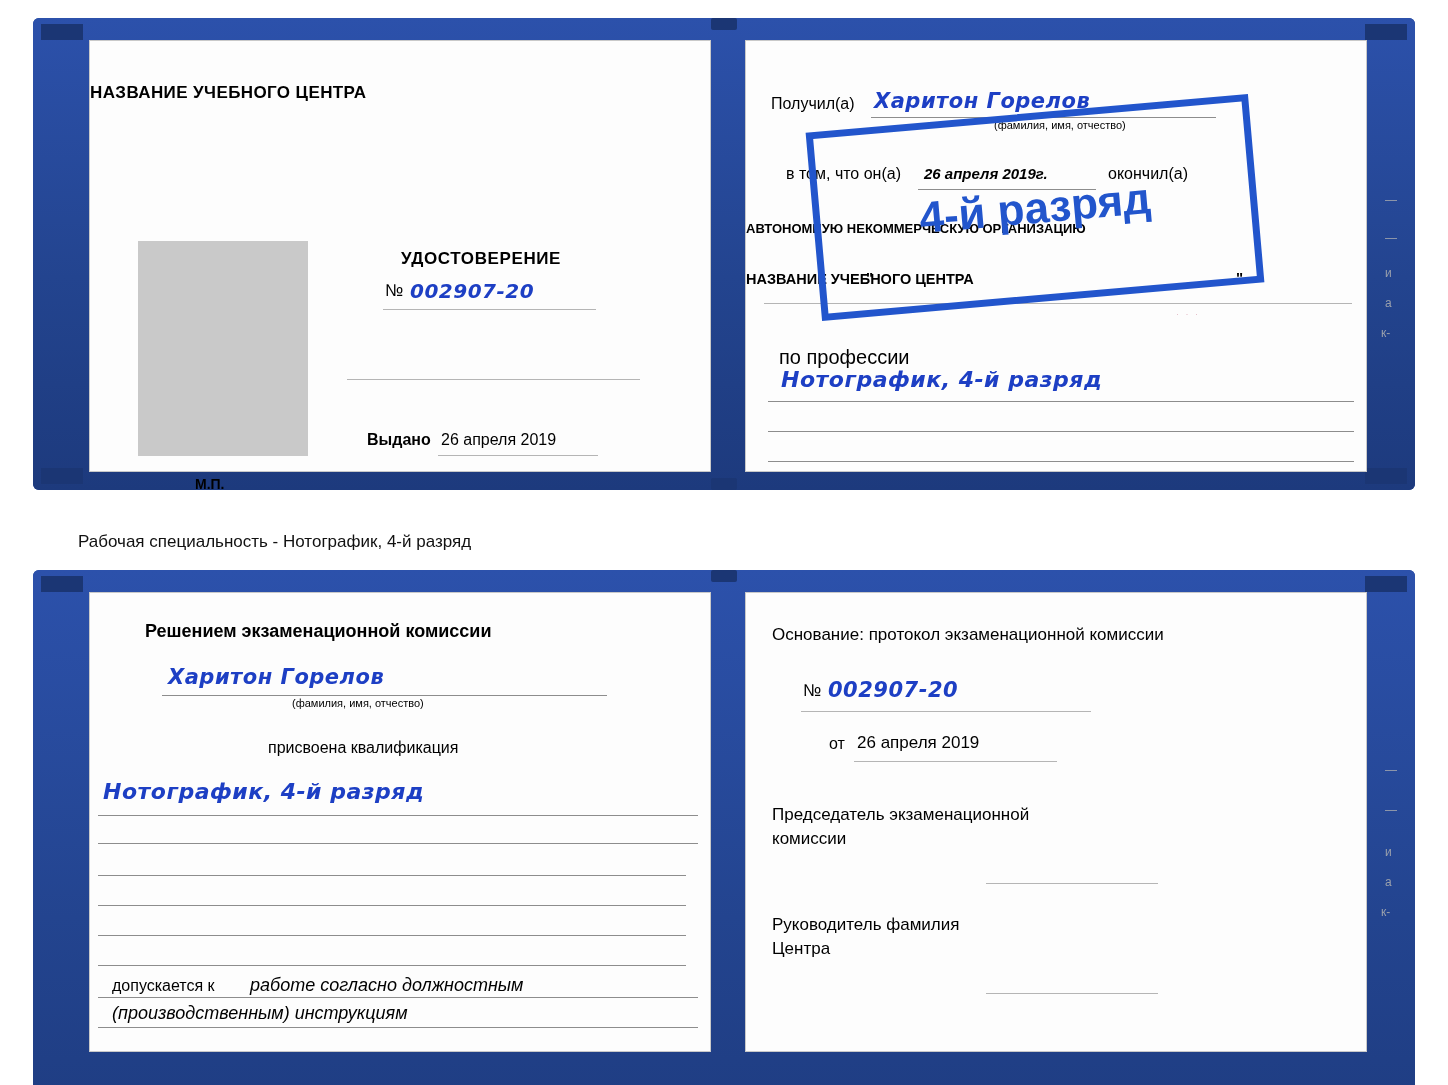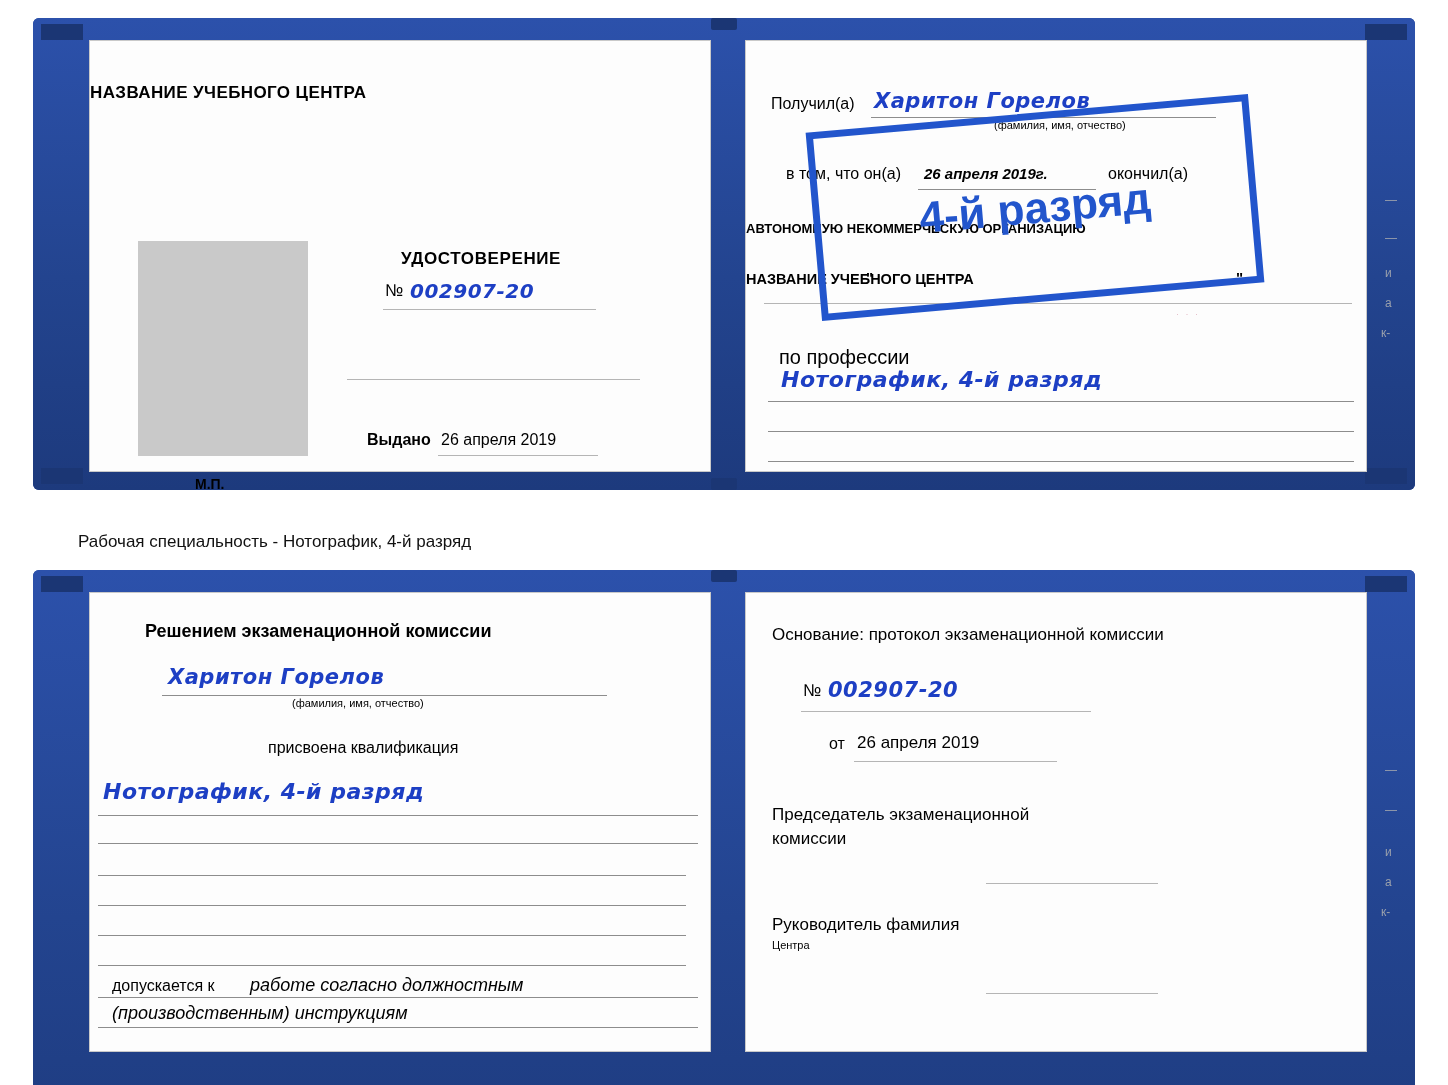--- a/index.html
+++ b/index.html
@@ -157,21 +157,21 @@
 
     <div class="t" style="left:83px;top:142px;font-size:16px;">от</div>
     <div class="t" style="left:111px;top:140px;font-size:17px;">26 апреля 2019</div>
     <div class="line light" style="left:108px;top:168px;width:203px;"></div>
 
     <div class="t" style="left:26px;top:212px;font-size:17px;">Председатель экзаменационной</div>
     <div class="t" style="left:26px;top:236px;font-size:17px;">комиссии</div>
     <div class="line light" style="left:240px;top:290px;width:172px;"></div>
 
     <div class="t" style="left:26px;top:322px;font-size:17px;">Руководитель фамилия</div>
-    <div class="t" style="left:26px;top:346px;font-size:11px;">Центра</div>
+    <div class="t" style="left:26px;top:346px;font-size:17px;">Центра</div>
     <div class="line light" style="left:240px;top:400px;width:172px;"></div>
   </div>
 
   <div class="edge-txt" style="left:1352px;top:193px;">—</div>
   <div class="edge-txt" style="left:1352px;top:233px;">—</div>
   <div class="edge-txt" style="left:1352px;top:275px;">и</div>
   <div class="edge-txt" style="left:1352px;top:305px;">а</div>
   <div class="edge-txt" style="left:1348px;top:335px;">к-</div>
 </div>
 

